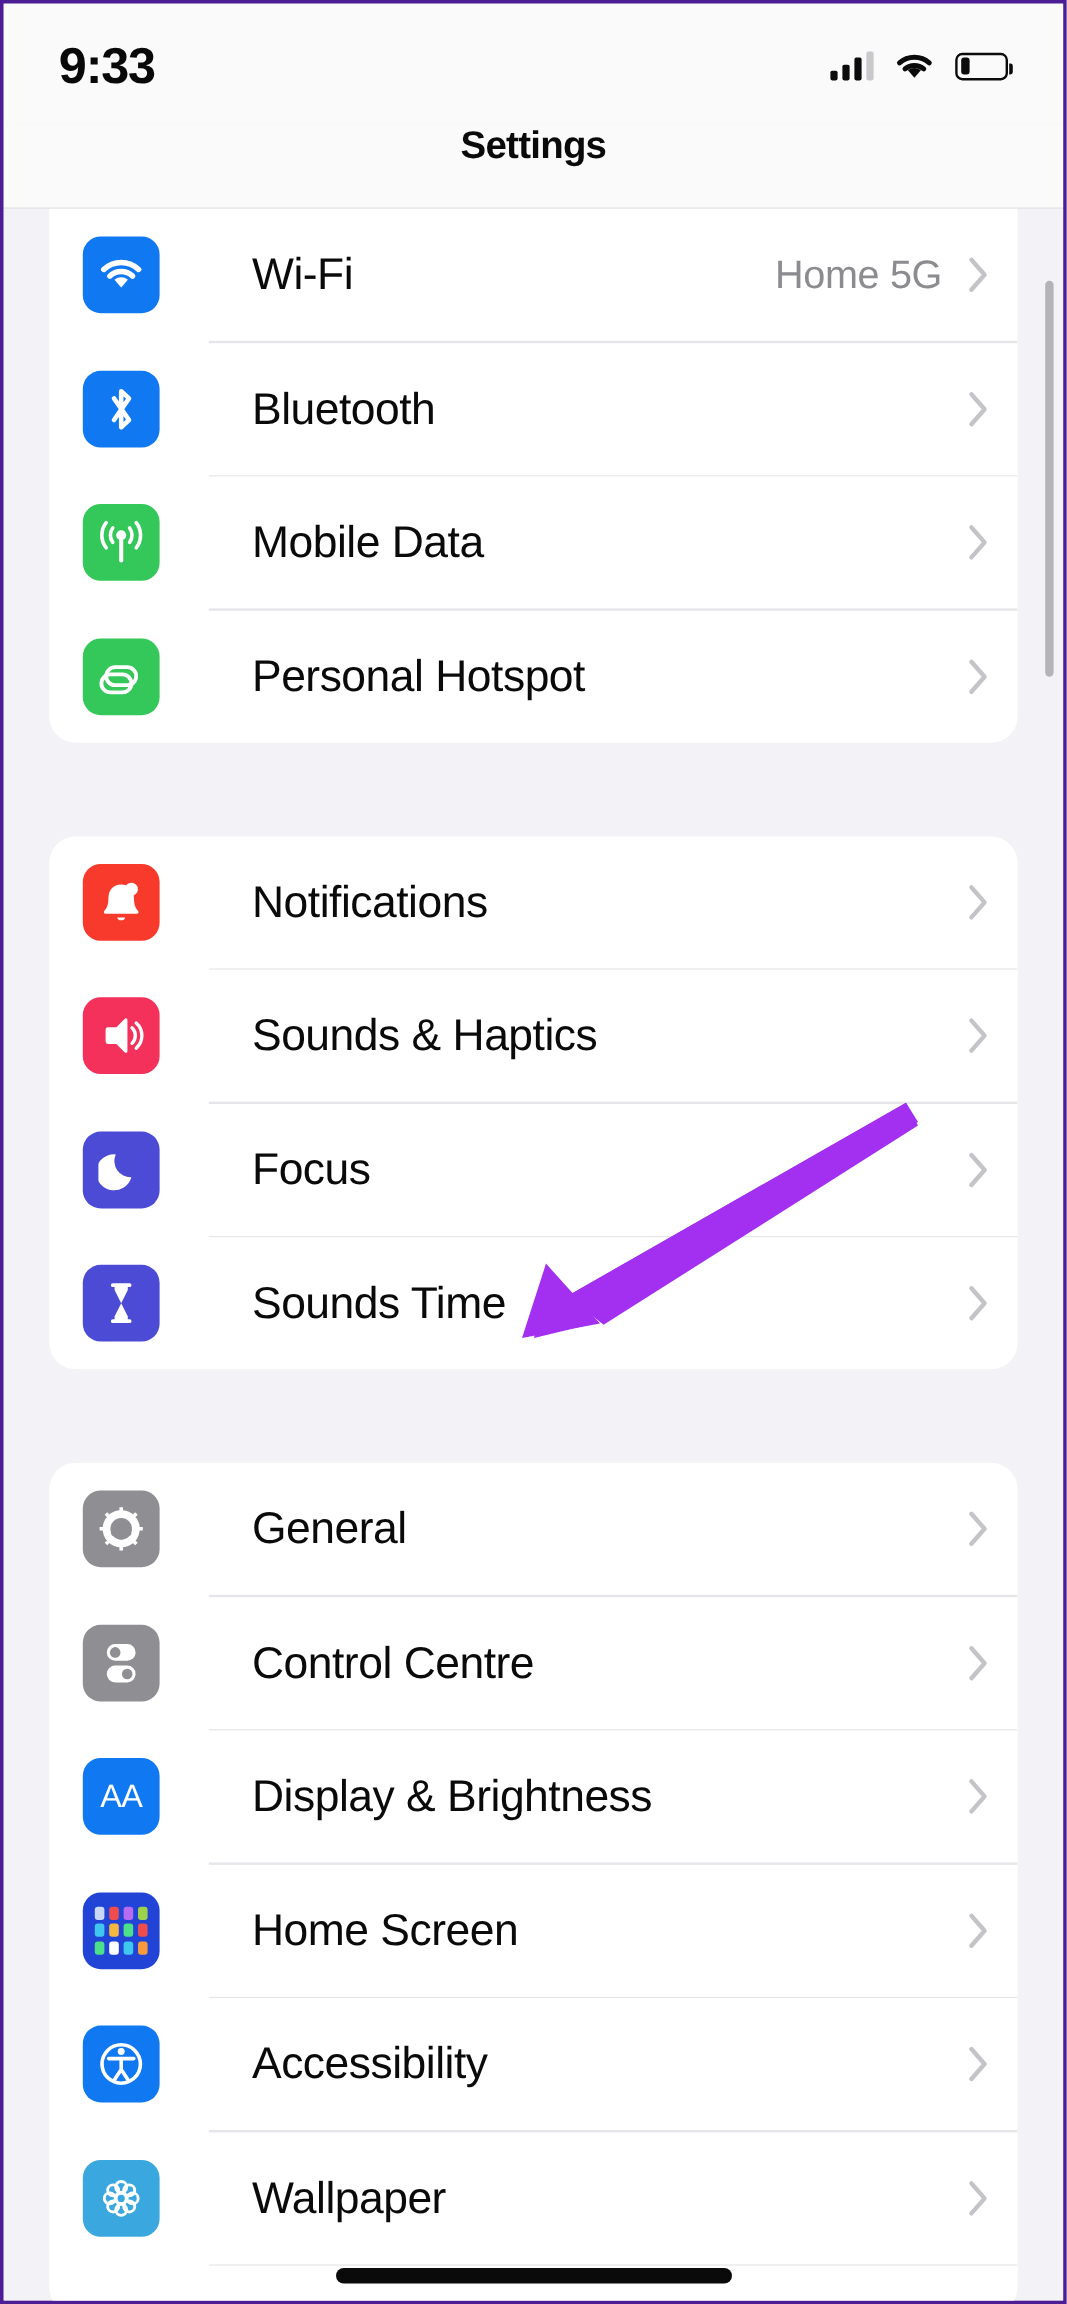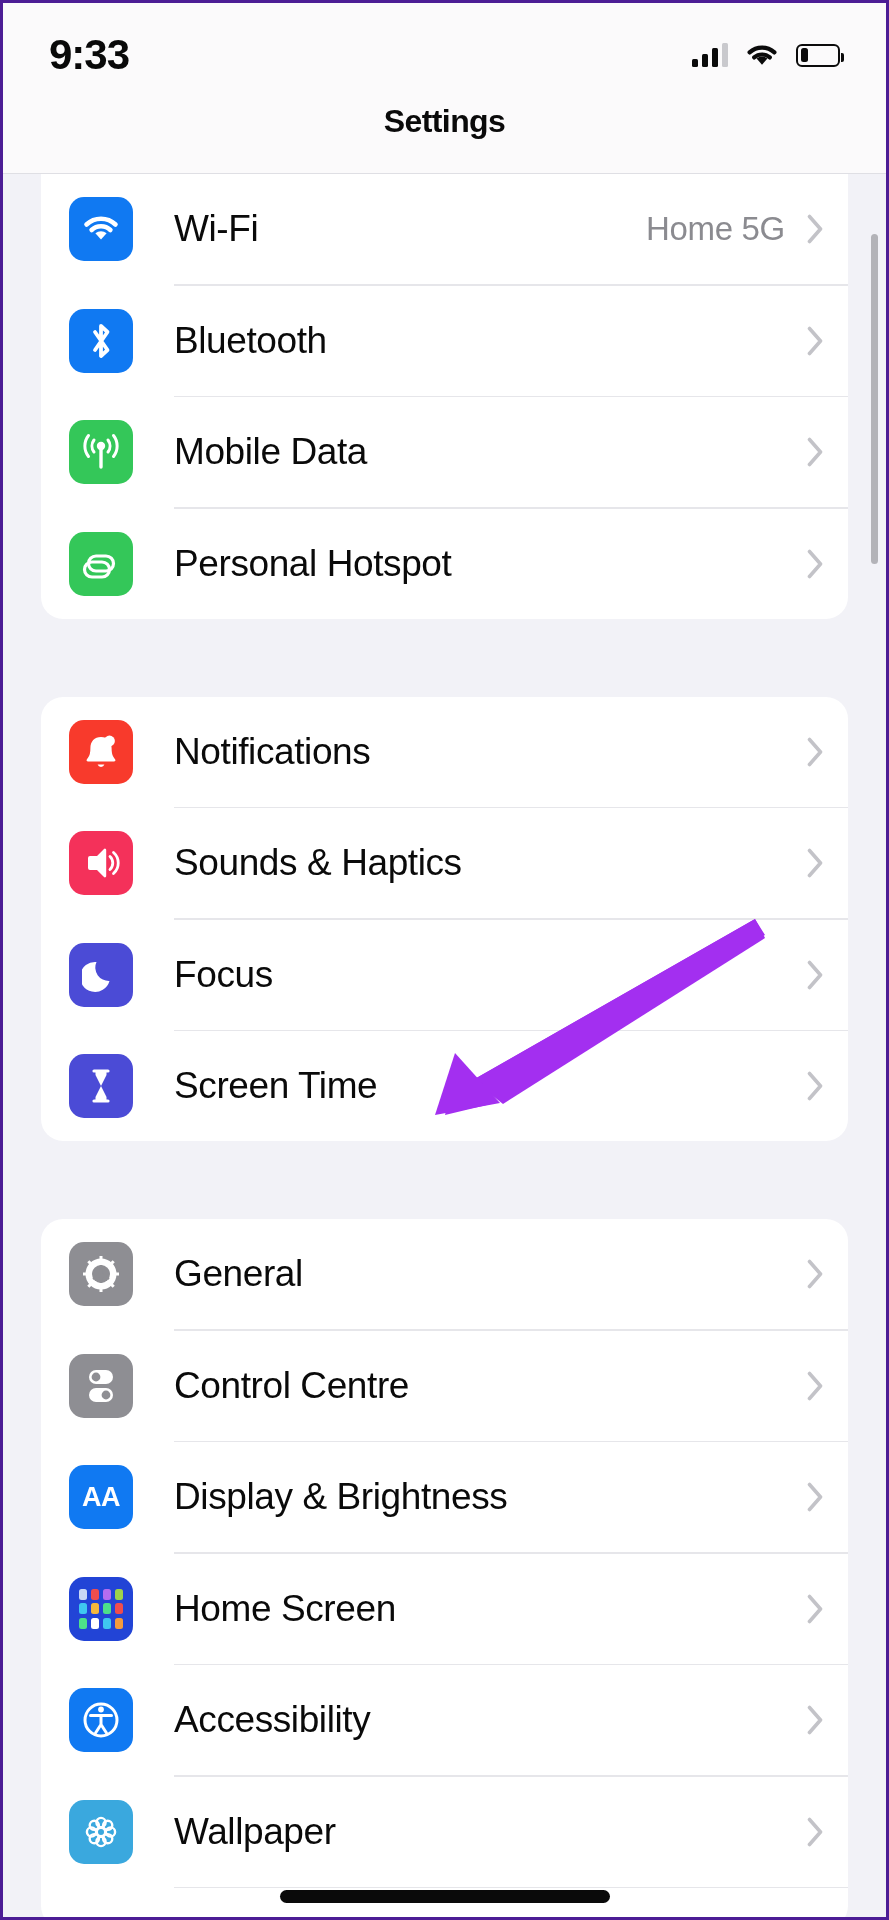--- a/index.html
+++ b/index.html
@@ -79,20 +79,21 @@
     overflow:hidden;
   }
   .group.g1 { border-radius:0 0 22px 22px; }
   .gap { height:78px; }
 
   .row {
     position:relative;
     display:flex; align-items:center;
     height:110px;
     padding-left:28px;
+    gap:36px;
   }
   .icon {
     width:64px; height:64px;
     border-radius:15px;
     flex:0 0 auto;
     display:flex; align-items:center; justify-content:center;
     color:#fff;
   }
   .icon svg { display:block; }
   .row-label {
@@ -116,21 +117,21 @@
     width:17px; height:30px;
     flex:0 0 auto;
   }
   .chev svg { display:block; }
   .divider {
     height:1.5px; background:#e6e6ea;
     margin-left:133px;
   }
 
   
-  .aa { font-size:27px; font-weight:700; letter-spacing:-0.5px; }
+  .aa { font-size:27px; font-weight:400; letter-spacing:-0.5px; }
 
   
   .hs-grid {
     width:44px; height:40px;
     display:grid;
     grid-template-columns:repeat(4,1fr);
     grid-template-rows:repeat(3,1fr);
     gap:3.5px;
   }
   .hs-grid span { border-radius:2.5px; display:block; }
@@ -340,21 +341,21 @@
       <div class="divider"></div>
 
       <div class="row">
         <div class="icon" style="background:#4b4bd6">
           <svg width="30" height="42" viewBox="0 0 30 42">
             <path d="M8 6 h14 M8 36 h14" stroke="#fff" stroke-width="3.2" stroke-linecap="round"></path>
             <path d="M9.5 6 v4 L15 21 L20.5 10 V6 z" fill="#fff"></path>
             <path d="M9.5 36 v-4 L15 21 L20.5 32 v4 z" fill="#fff"></path>
           </svg>
         </div>
-        <div class="row-label">Screen Time</div>
+        <div class="row-label">Sounds Time</div>
         <div class="row-right">
           <div class="row-value"></div>
           <div class="chev">
             <svg width="17" height="30" viewBox="0 0 17 30">
                 <path d="M2.5 2.5 L13.5 15 L2.5 27.5" stroke="#c3c3c8" stroke-width="3.6" fill="none" stroke-linecap="round" stroke-linejoin="round"></path>
               </svg>
           </div>
         </div>
       </div>
 

